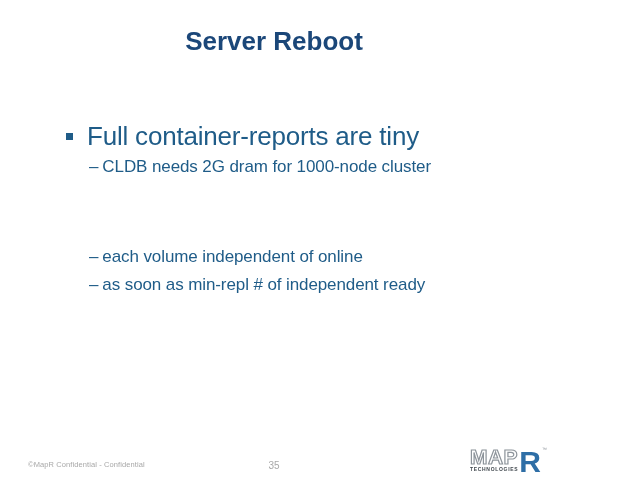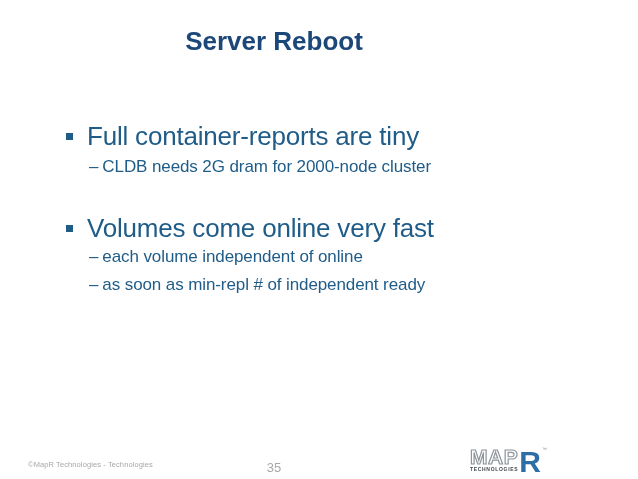--- a/index.html
+++ b/index.html
@@ -74,33 +74,33 @@
     font-size: 7.5px;
     color: #a8a8a8;
     letter-spacing: 0.1px;
   }
   .page-number {
     position: absolute;
     left: 0;
     right: 0;
     top: 460px;
     text-align: center;
-    font-size: 13px;
+    font-size: 10px;
     color: #a8a8a8;
   }
 
   
   .logo {
     position: absolute;
     right: 7px;
     bottom: 6px;
     display: flex;
     align-items: flex-end;
   }
-  .logo-left { display: flex; flex-direction: column; align-items: center; }
+  .logo-left { display: flex; flex-direction: column; }
   .logo-map {
     font-size: 21px;
     line-height: 16px;
     font-weight: bold;
     letter-spacing: 0.5px;
     color: #8d949b;
     -webkit-text-fill-color: #ffffff;
     -webkit-text-stroke: 1.2px #8d949b;
   }
   .logo-tech {
@@ -136,39 +136,35 @@
 
   <div class="title">Server Reboot</div>
 
   <div class="bullet-row bullet-1">
     <span class="marker"></span>
     <span class="btext">Full container-reports are tiny</span>
   </div>
 
   <div class="sub-row sub-1">
     <span class="dash">–</span>
-    <span>CLDB needs 2G dram for 2000-node cluster</span>
+    <span>CLDB needs 2G dram for 1000-node cluster</span>
   </div>
 
-  <div class="bullet-row bullet-2">
-    <span class="marker"></span>
-    <span class="btext">Volumes come online very fast</span>
-  </div>
 
   <div class="sub-row sub-2a">
     <span class="dash">–</span>
     <span>each volume independent of online</span>
   </div>
 
   <div class="sub-row sub-2b">
     <span class="dash">–</span>
     <span>as soon as min-repl # of independent ready</span>
   </div>
 
-  <div class="footer-copyright">©MapR Technologies  - Technologies</div>
+  <div class="footer-copyright">©MapR Confidential  - Confidential</div>
 
   <div class="page-number">35</div>
 
   <div class="logo">
     <div class="logo-left">
       <div class="logo-map">MAP</div>
       <div class="logo-tech">TECHNOLOGIES</div>
     </div>
     <div class="logo-r"><span>R</span><span class="logo-tm">™</span></div>
   </div>

